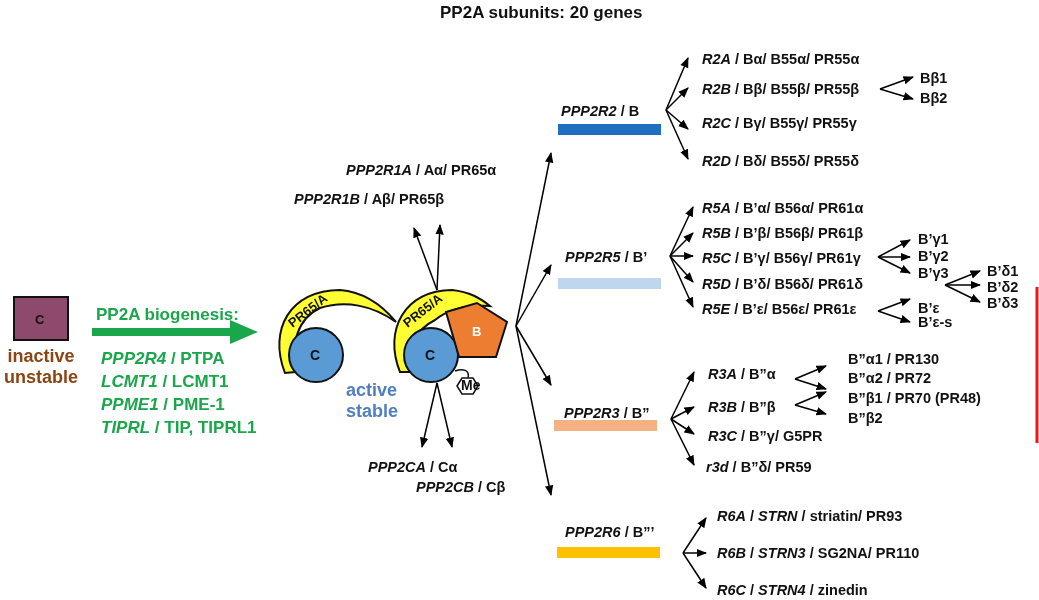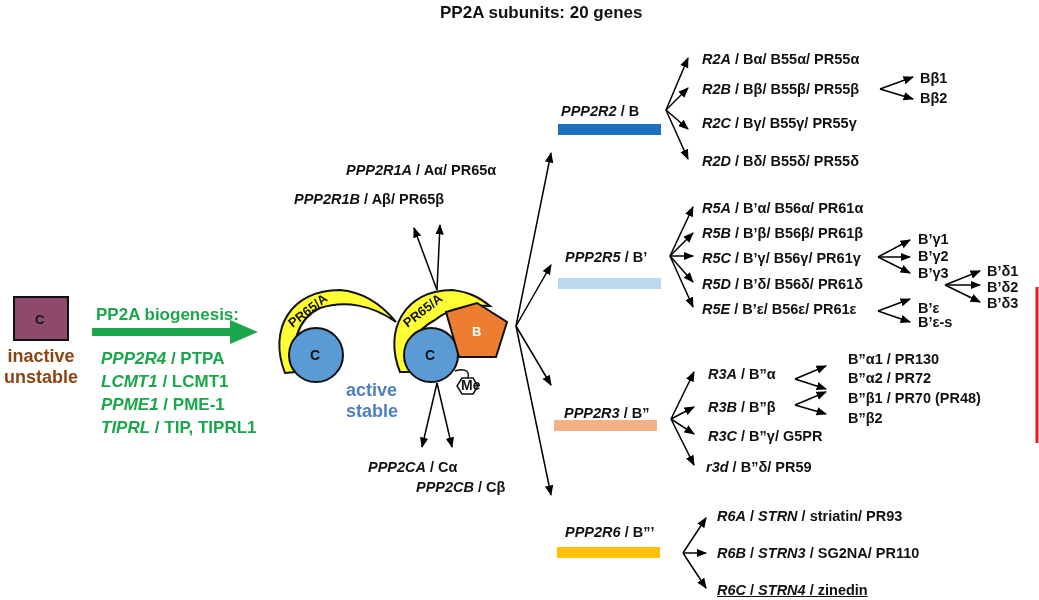--- a/index.html
+++ b/index.html
@@ -161,13 +161,13 @@
 <div class="t" style="left:706px;top:459px;"><i>r3d</i><span> / B”δ/ PR59</span></div>
 <div class="t" style="left:848px;top:351px;">B”α1 / PR130</div>
 <div class="t" style="left:848px;top:370px;">B”α2 / PR72</div>
 <div class="t" style="left:848px;top:390px;">B”β1 / PR70 (PR48)</div>
 <div class="t" style="left:848px;top:410px;">B”β2</div>
 
 <div class="t" style="left:565px;top:524px;"><i>PPP2R6</i><span> / B”’</span></div>
 <div class="bar" style="left:557px;top:547px;width:103px;background:#ffc000;"></div>
 <div class="t" style="left:717px;top:508px;"><i>R6A</i><span> / </span><i>STRN</i><span> / striatin/ PR93</span></div>
 <div class="t" style="left:717px;top:545px;"><i>R6B</i><span> / </span><i>STRN3</i><span> / SG2NA/ PR110</span></div>
-<div class="t" style="left:717px;top:582px;text-decoration:underline;"><i>R6C</i><span> / </span><i>STRN4</i><span> / zinedin</span></div>
+<div class="t" style="left:717px;top:582px;"><i>R6C</i><span> / </span><i>STRN4</i><span> / zinedin</span></div>
 
 </body></html>

